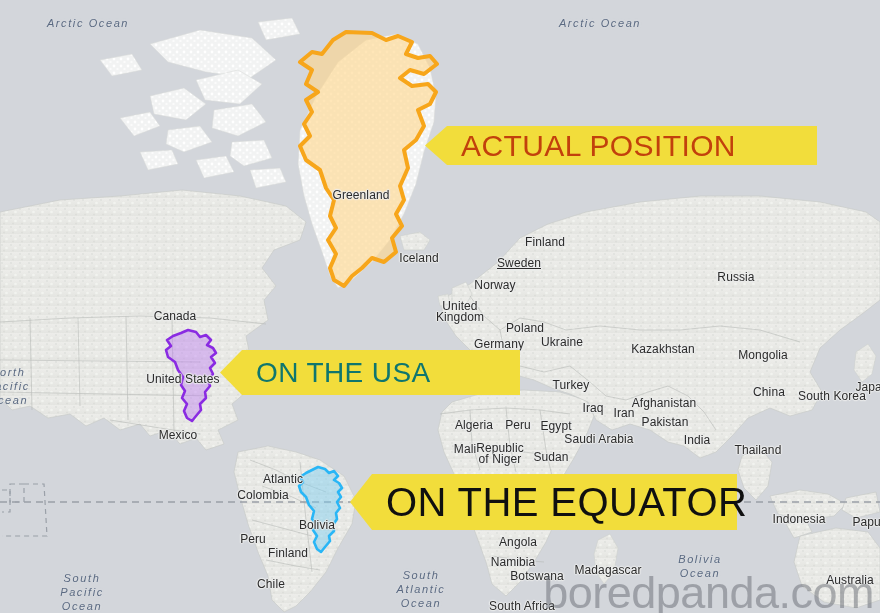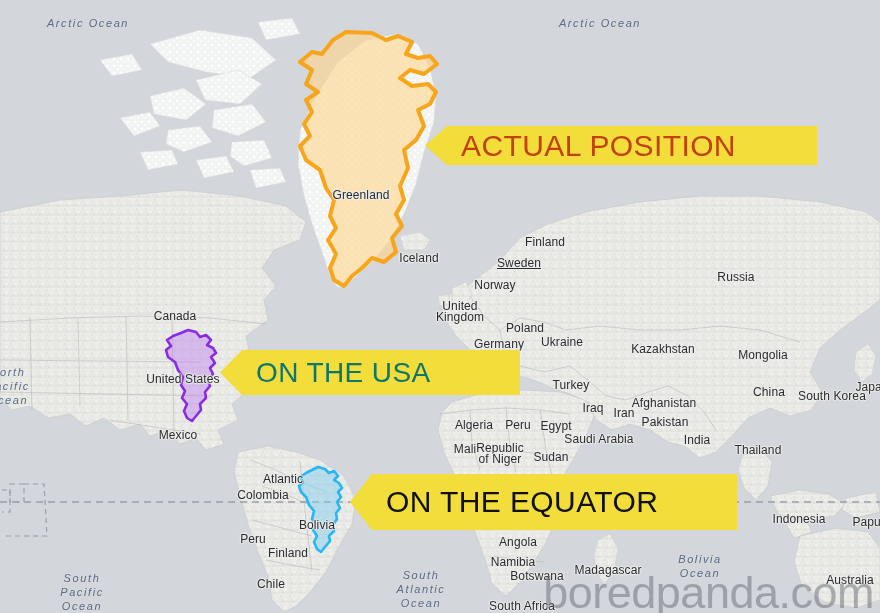--- a/index.html
+++ b/index.html
@@ -310,19 +310,19 @@
       <div class="arrow" style="left: 447px; top: 126px; width: 370px; height: 39px; background: rgb(242, 221, 59); color: #c2410c;">
         <span class="tip" style="left: -22px;"></span>
         <span class="arrow-text" style="font-size: 30px; margin-left: 14px;">ACTUAL POSITION</span>
       </div>
       <div class="arrow" style="left: 242px; top: 350px; width: 278px; height: 45px; background: rgb(242, 221, 59); color: #0f766e;">
         <span class="tip" style="left: -22px;"></span>
         <span class="arrow-text" style="font-size: 28px; margin-left: 14px;">ON THE USA</span>
       </div>
       <div class="arrow" style="left: 372px; top: 474px; width: 365px; height: 56px; background: rgb(242, 221, 59); color: rgb(16, 16, 16);">
         <span class="tip" style="left: -22px;"></span>
-        <span class="arrow-text" style="font-size: 30px; margin-left: 14px;">ON THE EQUATOR</span>
+        <span class="arrow-text" style="font-size: 40px; margin-left: 14px;">ON THE EQUATOR</span>
       </div>
     </div>
 
   <div id="watermark">boredpanda.com</div>
 
 </div>
 
 </body></html>

